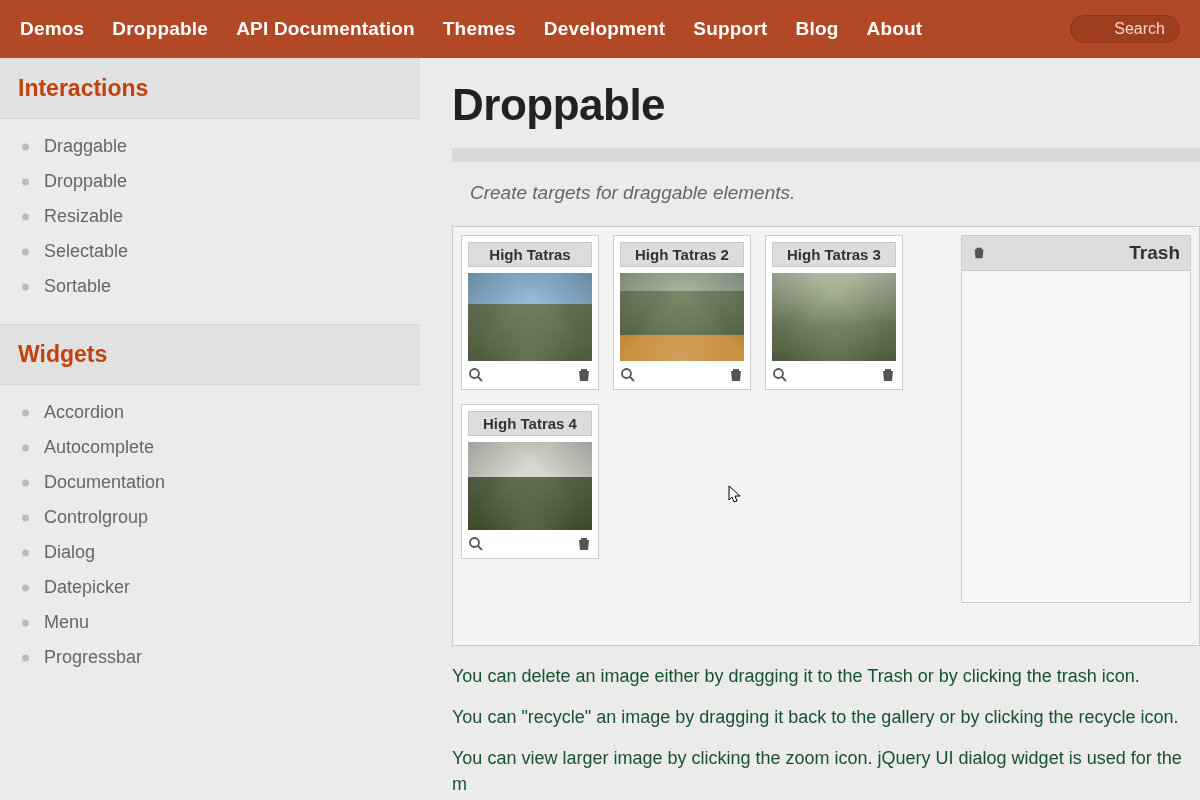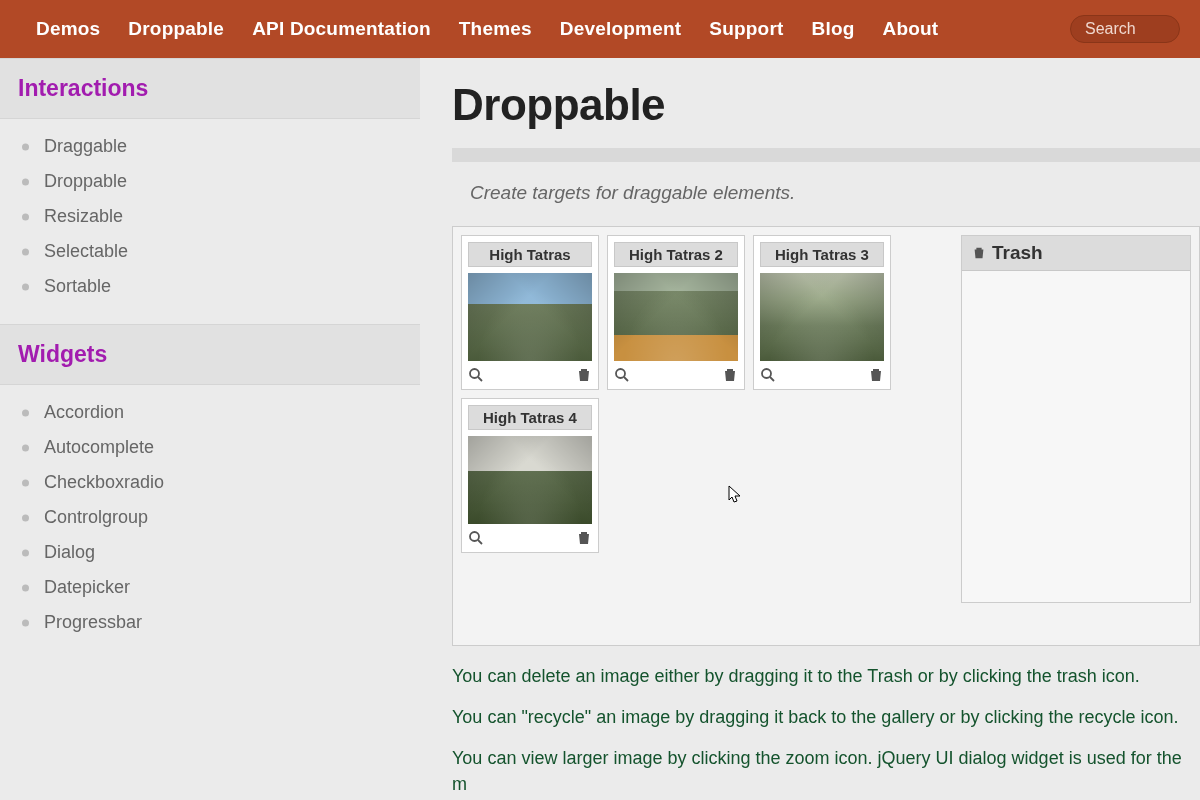--- a/index.html
+++ b/index.html
@@ -15,21 +15,20 @@
     background: #b24926;
     height: 58px;
     display: flex;
     align-items: center;
     padding: 0 20px;
     justify-content: space-between;
   }
   .topnav-links {
     display: flex;
     gap: 28px;
-    margin-left: 16px;
   }
   .topnav a {
     color: #fff;
     text-decoration: none;
     font-weight: 700;
     font-size: 19px;
     font-family: "Arial Narrow", Arial, sans-serif;
     letter-spacing: 0.2px;
   }
   .search-wrap {
@@ -39,38 +38,39 @@
     padding: 4px 14px;
     width: 110px;
   }
   .search-wrap input {
     background: transparent;
     border: none;
     color: #ffffff;
     font-size: 16px;
     width: 100%;
     outline: none;
+    text-align: right;
   }
   .search-wrap input::placeholder { color: #f0d8cf; }
 
   .container {
     display: flex;
     height: calc(800px - 58px);
   }
   .sidebar {
     width: 420px;
     background: #ebebeb;
     padding: 0;
   }
   .side-heading {
     background: #e1e1e1;
     font-weight: 700;
     font-size: 23px;
     padding: 16px 18px;
-    color: #a21caf;
+    color: #c2410c;
     border-top: 1px solid #d5d5d5;
     border-bottom: 1px solid #d5d5d5;
     font-family: "Arial Narrow", Arial, sans-serif;
   }
   .side-list {
     list-style: none;
     padding: 10px 0 20px 0;
   }
   .side-list li {
     padding: 7px 0 7px 44px;
@@ -120,21 +120,21 @@
     background: #f3f3f3;
     padding: 8px;
     display: flex;
     gap: 40px;
     min-height: 420px;
     position: relative;
   }
   .gallery {
     display: flex;
     flex-wrap: wrap;
-    gap: 8px;
+    gap: 14px;
     align-content: flex-start;
     width: 460px;
   }
   .card {
     width: 138px;
     border: 1px solid #ccc;
     background: #fff;
     padding: 6px;
     cursor: move;
   }
@@ -187,20 +187,21 @@
   .trash-header {
     background: #dcdcdc;
     border-bottom: 1px solid #c8c8c8;
     padding: 6px 10px;
     font-size: 19px;
     font-weight: 700;
     color: #333;
     display: flex;
     align-items: center;
     gap: 6px;
+    justify-content: space-between;
   }
 
   .desc {
     margin-top: 18px;
     font-size: 18px;
     color: #14532d;
     line-height: 1.4;
   }
   .desc p { margin-bottom: 16px; }
 
@@ -240,24 +241,25 @@
       <li>Droppable</li>
       <li>Resizable</li>
       <li>Selectable</li>
       <li>Sortable</li>
     </ul>
 
     <div class="side-heading">Widgets</div>
     <ul class="side-list">
       <li>Accordion</li>
       <li>Autocomplete</li>
-      <li>Checkboxradio</li>
+      <li>Documentation</li>
       <li>Controlgroup</li>
       <li>Dialog</li>
       <li>Datepicker</li>
+      <li>Menu</li>
       <li>Progressbar</li>
     </ul>
   </aside>
 
   <main class="main">
     <h1 class="page-title">Droppable</h1>
     <div class="tab-strip"></div>
     <p class="subtitle">Create targets for draggable elements.</p>
 
     <div class="demo-area">

